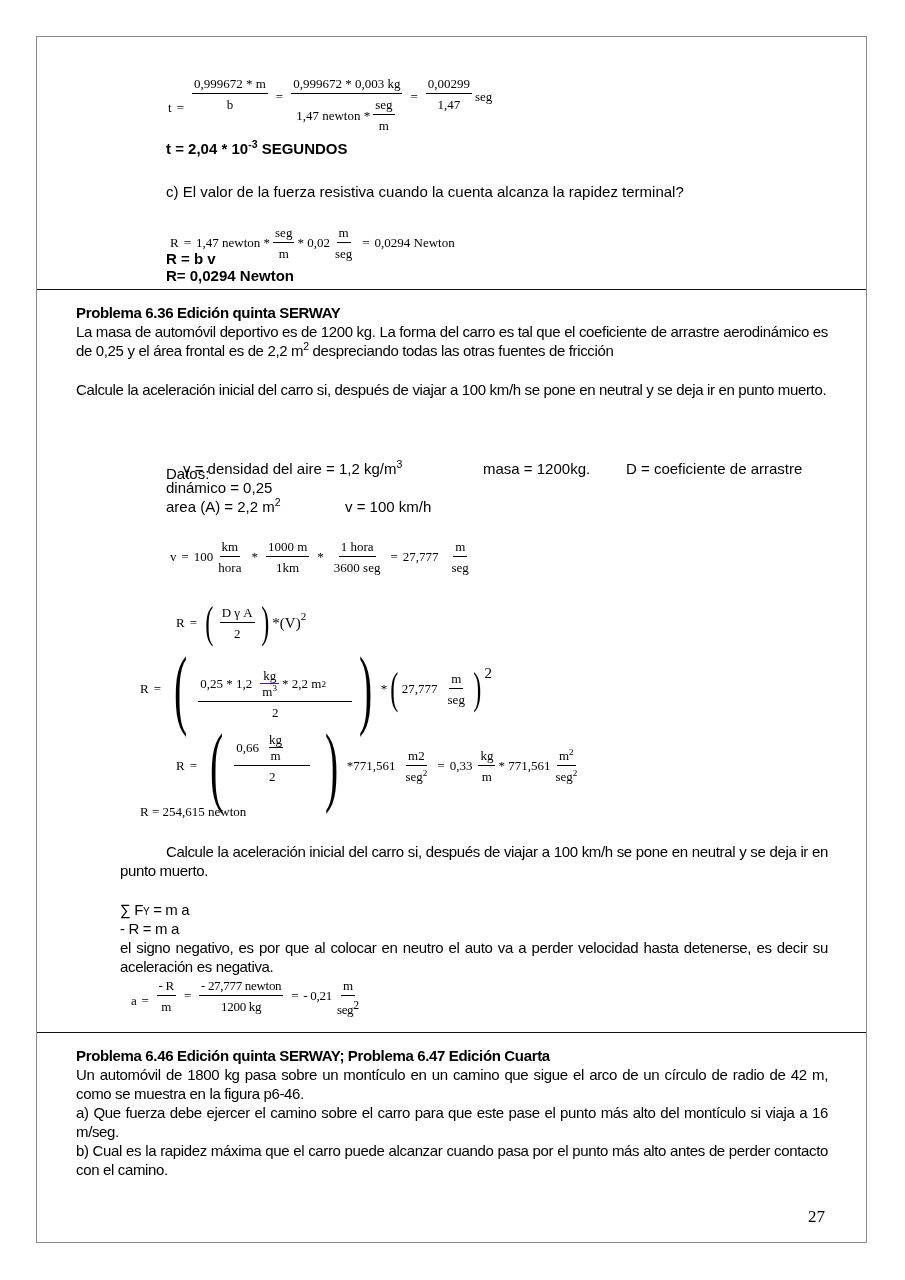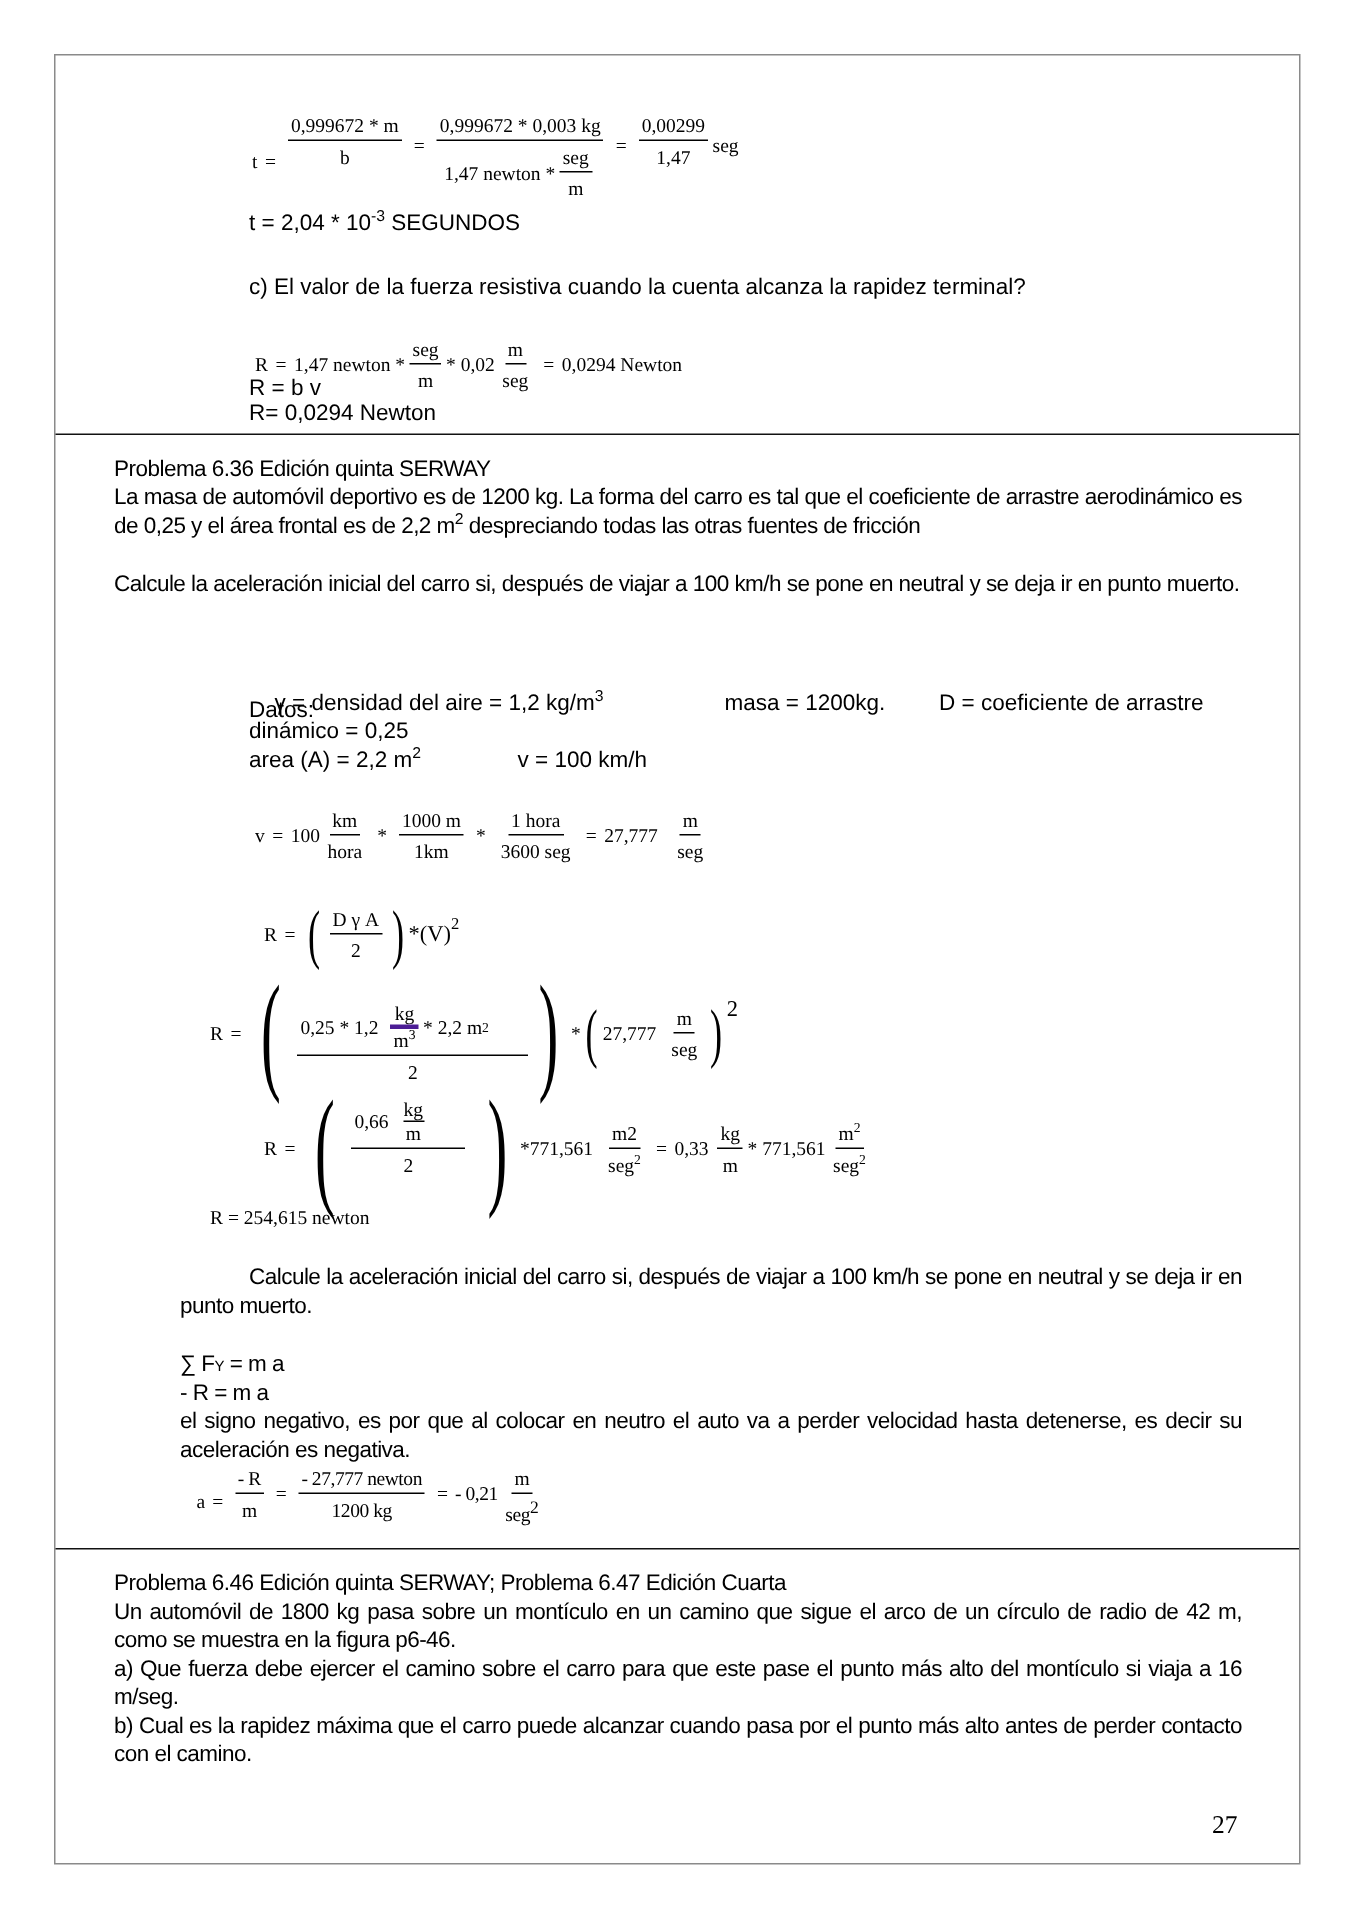--- a/index.html
+++ b/index.html
@@ -2,21 +2,21 @@
 <html><head>
 <meta charset="utf-8">
 <style>
   html, body { margin:0; padding:0; background:#ffffff; }
   body { width:905px; height:1280px; position:relative; overflow:hidden; color:#000; }
   .frame { position:absolute; left:36px; top:36px; width:831px; height:1207px; border:1.5px solid #8a8a8a; box-sizing:border-box; }
   .hr { position:absolute; left:37px; width:829px; height:0; border-top:1.5px solid #111; }
   .abs { position:absolute; white-space:nowrap; }
   .sans { font-family:"Liberation Sans", sans-serif; font-size:15px; line-height:19px; }
   .narrow { font-family:"Liberation Sans", sans-serif; font-size:15px; line-height:19px; letter-spacing:-0.35px; }
-  .bold { font-weight:normal; }
+  .bold { font-weight:bold; }
   .serif { font-family:"Liberation Serif", serif; font-size:13px;text-align:right; }
   .just { white-space:normal; text-align:justify; text-align-last:left; }
   .math { position:absolute; font-family:"Liberation Serif", serif; font-size:13px; display:flex; align-items:center; white-space:nowrap; }
   .frac { display:inline-flex; flex-direction:column; align-items:center; margin:0 3px; vertical-align:middle; }
   .frac > .num { padding:0 2px 2px 2px; border-bottom:1px solid #000; text-align:center; line-height:15px; }
   .frac > .den { padding:3px 2px 0 2px; text-align:center; line-height:15px; }
   .op { margin:0 5px; }
   sup { font-size:70%; line-height:0; }
   .sup-l { font-size:85%; position:relative; top:-7px; }
   .paren { font-size:44px; line-height:40px; font-weight:100; transform:scaleX(0.55); display:inline-block; }
@@ -142,21 +142,21 @@
 
 <div class="math" style="left:140px; top:648px; height:82px;">
   <span>R</span>
   <span class="op">=</span>
   <span class="paren-big">(</span>
   <span class="frac" style="align-self:flex-start; margin-top:20px;">
     <span class="num" style="display:flex; align-items:center; width:150px; justify-content:flex-start;">
       <span>0,25  *  1,2</span>
       <span class="frac" style="margin-left:8px;">
         <span class="num" style="border-bottom:0; padding-bottom:0;">kg</span>
-        <span class="den" style="padding-top:0; border-top:3px solid #4c1d95;"><span>m</span><sup>3</sup></span>
+        <span class="den" style="padding-top:0; border-top:1px solid #4c1d95;"><span>m</span><sup>3</sup></span>
       </span>
       <span>*  2,2 m</span>
         <sup>2</sup>
     </span>
     <span class="den">2</span>
   </span>
   <span class="paren-big" style="margin-left:-4px;">)</span>
   <span>*</span>
   <span class="paren">(</span>
   <span>27,777</span>

